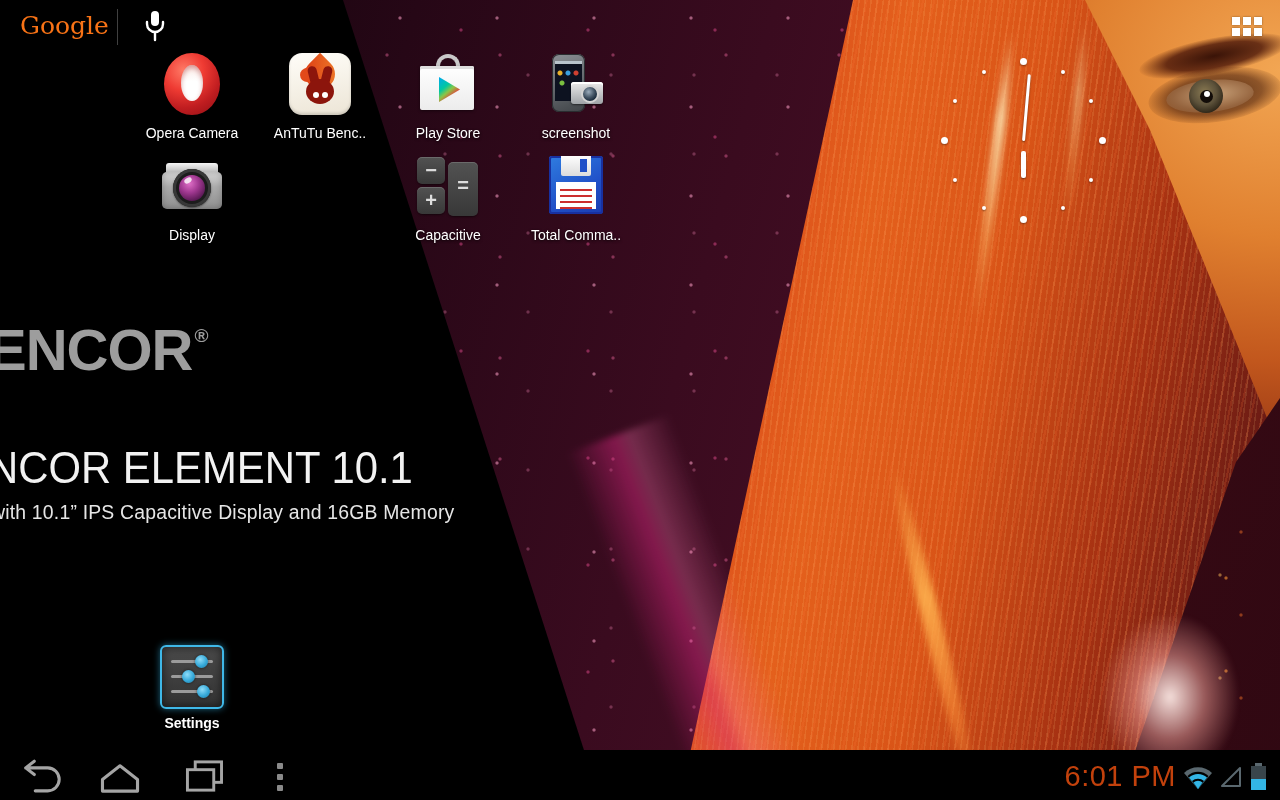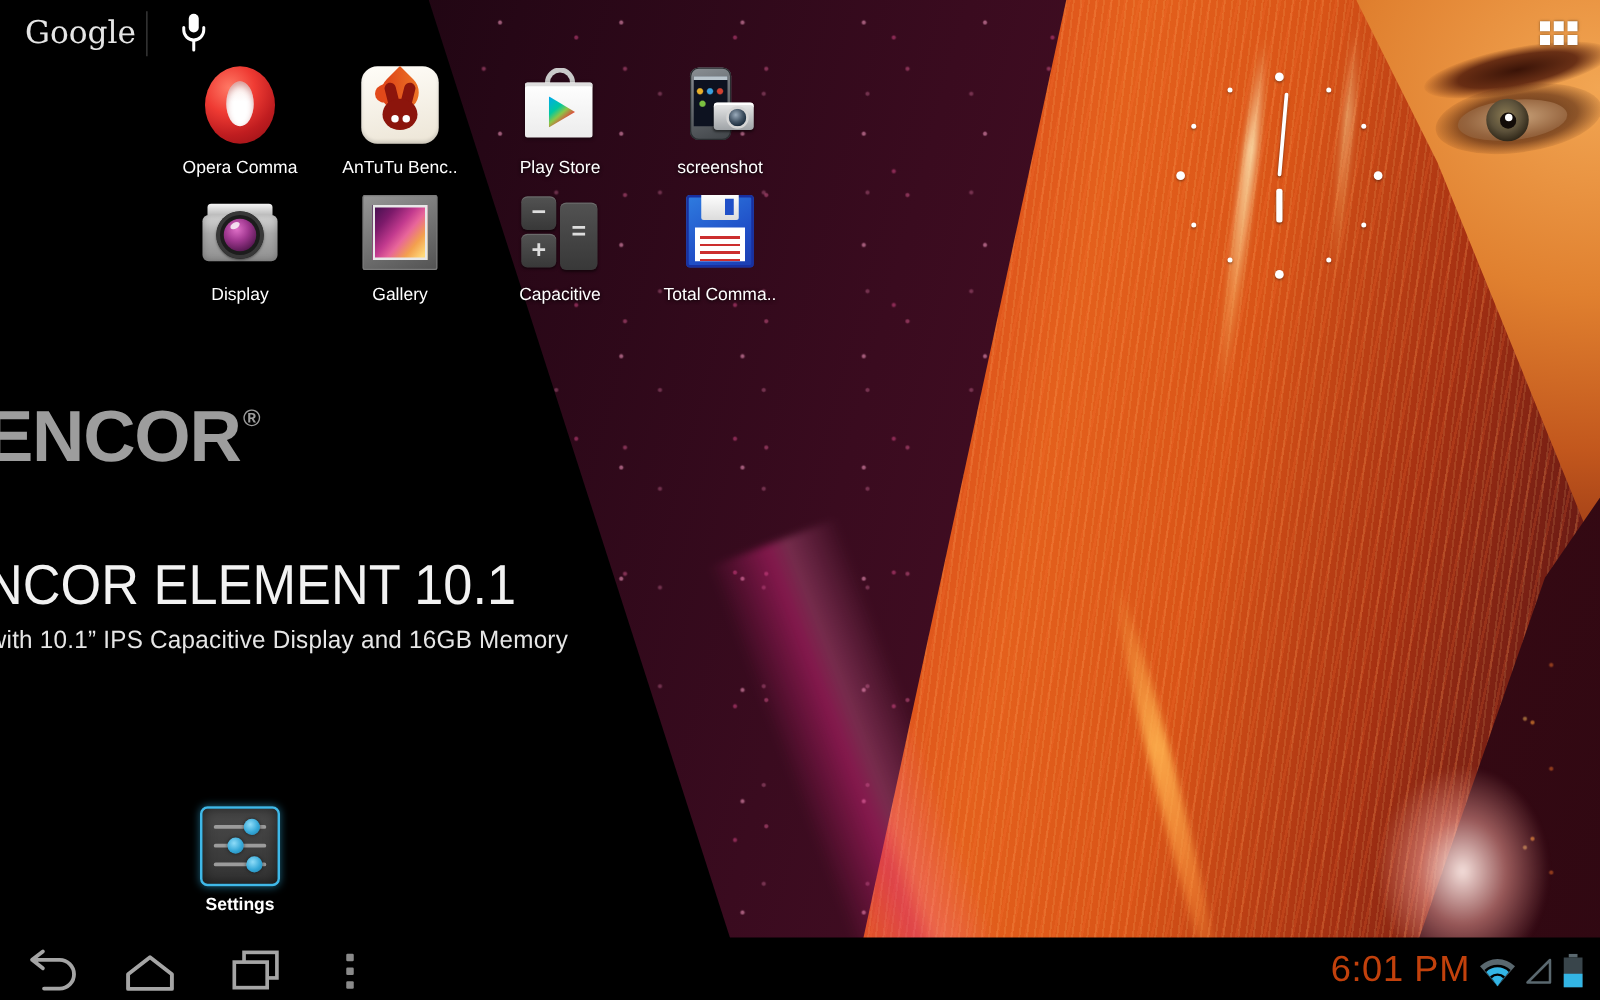--- a/index.html
+++ b/index.html
@@ -65,21 +65,21 @@
 
   
   .brand{left:-12px;top:316px;font-size:58px;font-weight:bold;color:#9d9d9d;letter-spacing:-1px;white-space:nowrap;}
   .brand sup{font-size:19px;vertical-align:28px;margin-left:2px;}
   .headline{left:-12px;top:442px;font-size:45px;font-weight:100;color:#f2f2f2;letter-spacing:0px;
     white-space:nowrap;transform:scaleX(.93);transform-origin:left top;}
   .subheadline{left:-9px;top:501px;font-size:20px;font-weight:normal;color:#e6e6e6;letter-spacing:.2px;
     white-space:nowrap;transform:scaleX(.97);transform-origin:left top;}
 
   
-  .glogo{left:20px;top:11px;font-family:"DejaVu Serif",serif;font-size:25px;color:#e5e5e5;
+  .glogo{left:20px;top:11px;font-family:"DejaVu Serif",serif;font-size:25px;color:#f97316;
     text-shadow:0 1px 2px rgba(0,0,0,.8);cursor:default;}
   .divider{left:117px;top:9px;width:1px;height:36px;background:rgba(255,255,255,.25);}
   .allapps{right:18px;top:17px;display:grid;grid-template-columns:repeat(3,8px);grid-template-rows:repeat(2,8px);
     gap:3px;}
   .allapps div{background:#fff;box-shadow:0 0 2px rgba(0,0,0,.5);}
 
   
   .clock{left:938px;top:55px;width:170px;height:170px;}
   .dot{position:absolute;border-radius:50%;background:#fff;box-shadow:0 1px 2px rgba(0,0,0,.4);}
   .dL{width:7px;height:7px;} .dS{width:4px;height:4px;}
@@ -238,21 +238,21 @@
     <div class="dot dS" style="left:43.5px;top:14.6px;"></div>
     <div class="hand minute"></div>
     <div class="hand hour"></div>
   </div>
 
   <div class="app" style="left:128px;top:52px;">
     <div class="ic">
       <div class="op-ring"></div>
       <div class="op-hole"></div>
     </div>
-    <div class="app-label">Opera Comma</div>
+    <div class="app-label">Opera Camera</div>
   </div>
 
   <div class="app" style="left:256px;top:52px;">
     <div class="ic">
       <div class="an-base"></div>
       <div class="an-flame"></div>
       <div class="an-flame2"></div>
       <div class="an-ear an-earl"></div>
       <div class="an-ear an-earr"></div>
       <div class="an-head"></div>
@@ -285,27 +285,20 @@
     <div class="ic">
       <div class="cam-top"></div>
       <div class="cam-body"></div>
       <div class="cam-ring"></div>
       <div class="cam-glass"></div>
       <div class="cam-hl"></div>
     </div>
     <div class="app-label">Display</div>
   </div>
 
-  <div class="app" style="left:256px;top:154px;">
-    <div class="ic">
-      <div class="ga-frame"></div>
-      <div class="ga-photo"></div>
-    </div>
-    <div class="app-label">Gallery</div>
-  </div>
 
   <div class="app" style="left:384px;top:154px;">
     <div class="ic">
       <div class="ca-tile ca-1">
           <span>−</span>
         </div>
       <div class="ca-tile ca-2">
           <span>+</span>
         </div>
       <div class="ca-tile ca-3">

